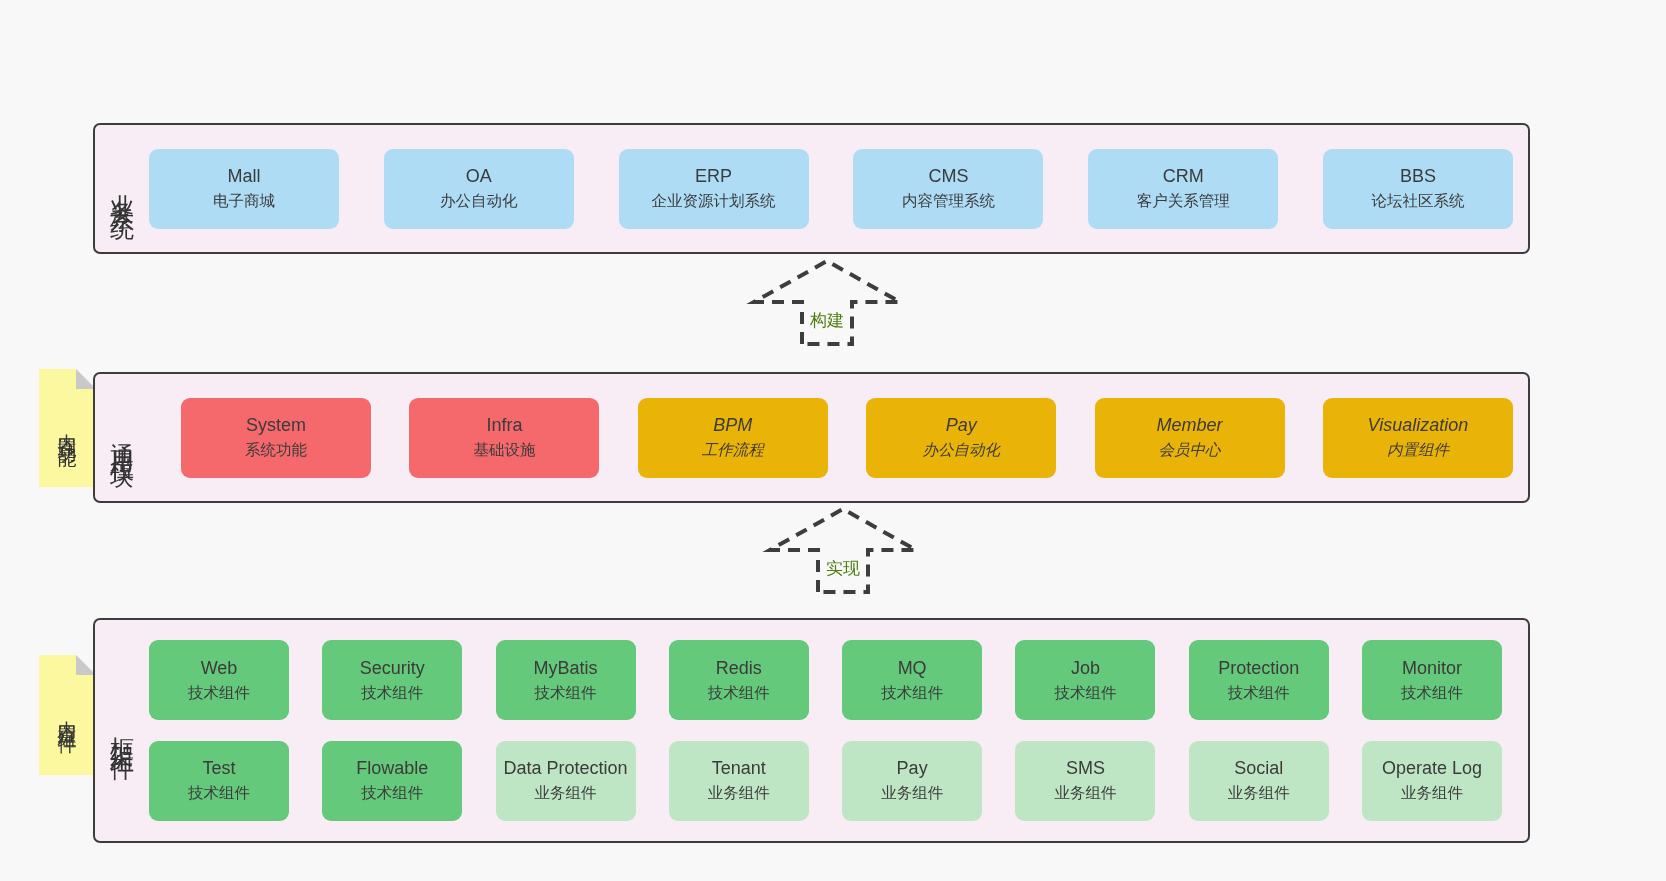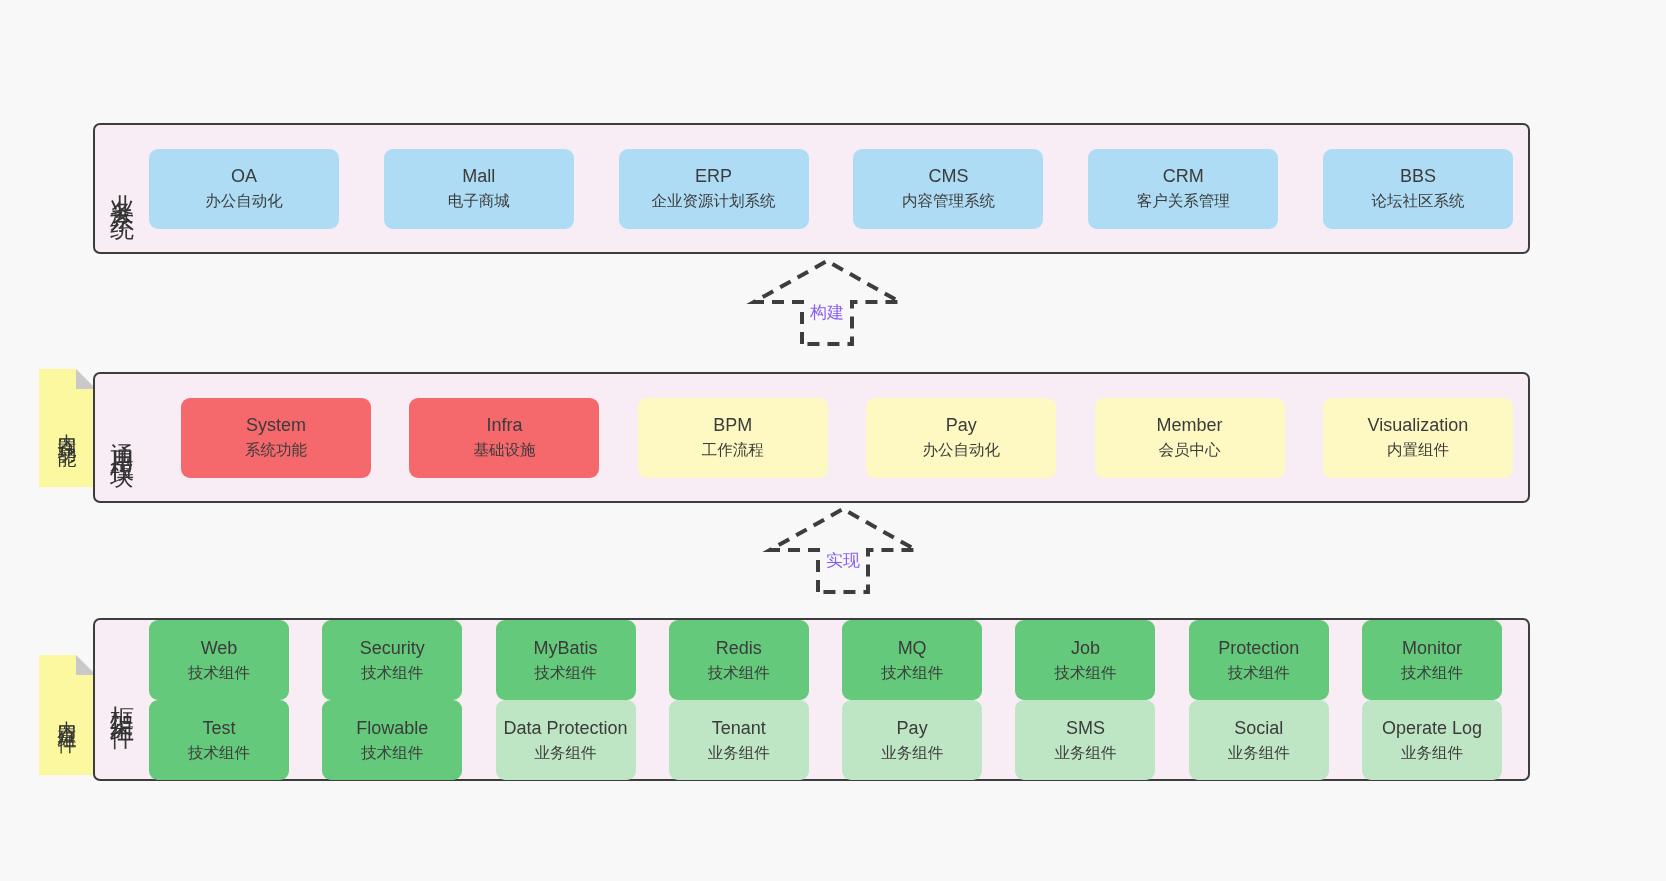--- a/index.html
+++ b/index.html
@@ -61,21 +61,21 @@
     justify-content:center;
     text-align:center;
     padding:2px 6px;
     box-sizing:border-box;
   }
   .band-3 .box{ width:140px; }
   .box-title{ font-size:18px; line-height:25px; }
   .box-subtitle{ font-size:15.5px; line-height:24px; }
   .blue{ background:#aedcf5; }
   .red{ background:#f5696d; }
-  .pink{ background:#fef9c3; }
+  .pink{ background:#eab308;font-style:italic; }
   .green{ background:#65c97b; }
   .green-light{ background:#bfe6c4; }
 
   
   .sticky{
     position:absolute;
     width:57px;
     background:#fbf89f;
     z-index:1;
     display:flex;
@@ -106,47 +106,47 @@
 
   
   .arrow{
     position:absolute;
     width:170px; height:90px;
     z-index:3;
   }
   .arrow svg{ position:absolute; left:0; top:0; }
   .arrow-label{
     position:absolute;
-    left:50%; top:44px;
+    left:50%; top:52px;
     transform:translateX(-50%);
     background:#f8f8f8;
     padding:1px 5px;
     font-size:17px;
-    color:#8b5cf6;
+    color:#4d7c0f;
     white-space:nowrap;
   }
 </style>
 </head>
 <body>
 
 <div class="stage">
 
   <div class="band band-1" style="left:93px; top:123px; width:1437px; height:131px;">
     <div class="band-label">
       <span class="v-text">业务系统</span>
     </div>
     <div class="rows">
         <div class="box-row">
           <div class="box blue">
+            <div class="box-title">Mall</div>
+            <div class="box-subtitle">电子商城</div>
+          </div>
+          <div class="box blue">
             <div class="box-title">OA</div>
             <div class="box-subtitle">办公自动化</div>
-          </div>
-          <div class="box blue">
-            <div class="box-title">Mall</div>
-            <div class="box-subtitle">电子商城</div>
           </div>
           <div class="box blue">
             <div class="box-title">ERP</div>
             <div class="box-subtitle">企业资源计划系统</div>
           </div>
           <div class="box blue">
             <div class="box-title">CMS</div>
             <div class="box-subtitle">内容管理系统</div>
           </div>
           <div class="box blue">
@@ -210,21 +210,21 @@
     <svg width="170" height="90" viewBox="0 0 170 90">
       <path d="M 60 88 V 46 H 12 L 85 5 L 158 46 H 110 V 88 Z" fill="none" stroke="#3d3d3d" stroke-width="4" stroke-dasharray="12 8"></path>
     </svg>
     <div class="arrow-label">实现</div>
   </div>
 
   <div class="sticky" style="left:39px; top:655px; height:120px;">
     <span class="v-text">内置组件</span>
   </div>
 
-  <div class="band band-3" style="left:93px; top:618px; width:1437px; height:163px;">
+  <div class="band band-3" style="left:93px; top:618px; width:1437px; height:225px;">
     <div class="band-label">
       <span class="v-text">框架组件</span>
     </div>
     <div class="rows">
         <div class="box-row">
           <div class="box green">
             <div class="box-title">Web</div>
             <div class="box-subtitle">技术组件</div>
           </div>
           <div class="box green">

